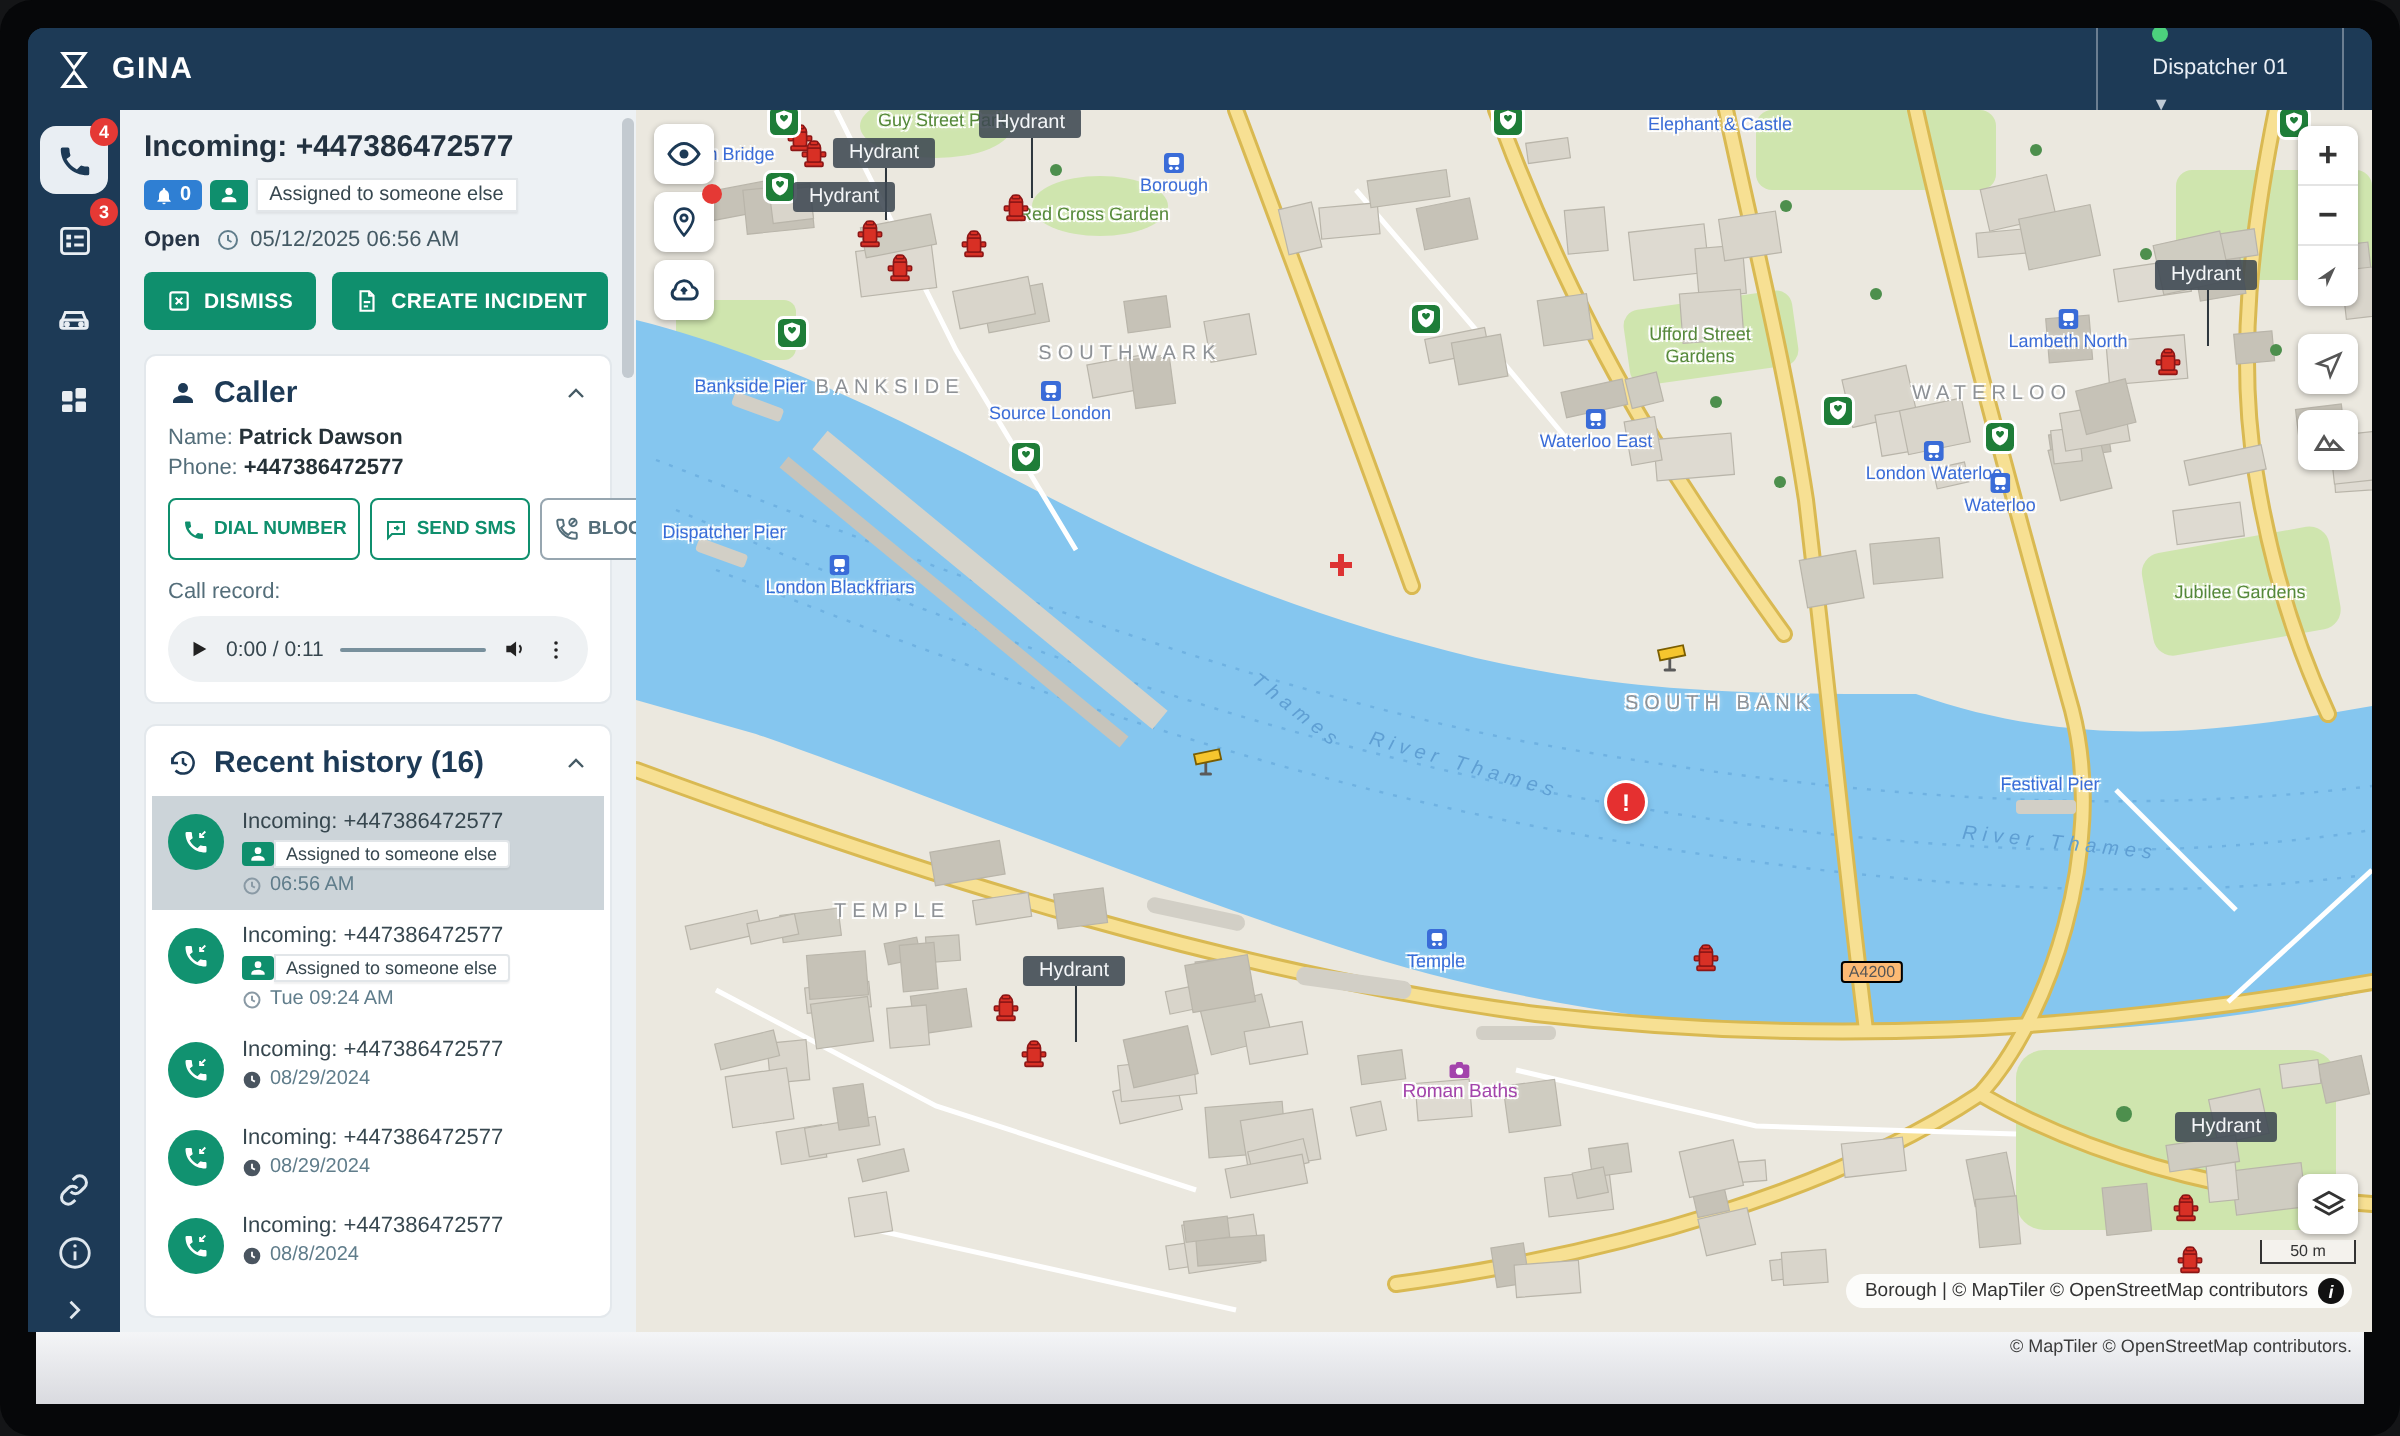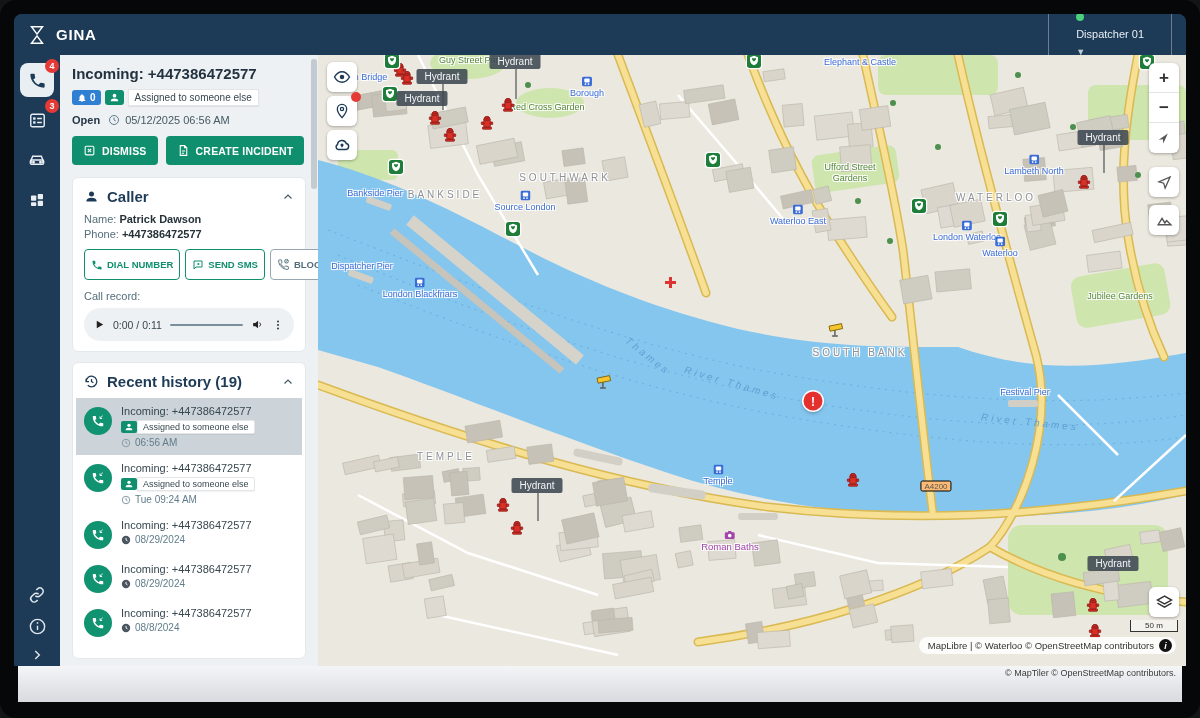--- a/index.html
+++ b/index.html
@@ -314,21 +314,21 @@
         </div>
       </div>
 
       <div class="card" style="padding-bottom:0;">
         <div class="card-h">
           <svg width="15" height="15" viewBox="0 0 24 24" fill="none" stroke="#1d3a56" stroke-width="2">
               <path d="M3.5 12a8.5 8.5 0 1 1 2.5 6"></path>
               <polyline points="3.5 7.5 3.5 12 8 12"></polyline>
               <polyline points="12 8 12 12 15 14"></polyline>
             </svg>
-          <span>Recent history (19)</span>
+          <span>Recent history (16)</span>
           <span class="sp"></span>
           <svg width="12" height="12" viewBox="0 0 24 24" fill="none" stroke="#455a64" stroke-width="2.4">
               <polyline points="5 15 12 8 19 15"></polyline>
             </svg>
         </div>
         <div id="history-list">
             <div class="h-item sel">
               <span class="h-ic">
                 <svg width="14" height="14" viewBox="0 0 24 24" fill="#fff">
                   <path d="M6.62 10.79a15.05 15.05 0 0 0 6.59 6.59l2.2-2.2a1 1 0 0 1 1.01-.24c1.12.37 2.33.57 3.58.57a1 1 0 0 1 1 1V20a1 1 0 0 1-1 1C10.4 21 3 13.6 3 4.5a1 1 0 0 1 1-1h3.5a1 1 0 0 1 1 1c0 1.25.2 2.45.57 3.57a1 1 0 0 1-.25 1.02z"></path>
@@ -938,18 +938,18 @@
           </svg>
       </div>
       <div class="m-ctrl" style="right:7px;bottom:49px;">
         <svg width="17" height="17" viewBox="0 0 24 24" fill="none" stroke="#333" stroke-width="2">
             <polygon points="12 3 2 8.5 12 14 22 8.5"></polygon>
             <polyline points="2 13 12 18.5 22 13"></polyline>
           </svg>
       </div>
       <div class="scalebar">50 m</div>
       <div class="attr-pill">
-        <span>MapLibre | © Waterloo © OpenStreetMap contributors</span>
+        <span>Borough | © MapTiler © OpenStreetMap contributors</span>
         <span class="info">i</span>
       </div>
     </div>
   </div>
 </div>
 
 </body></html>

